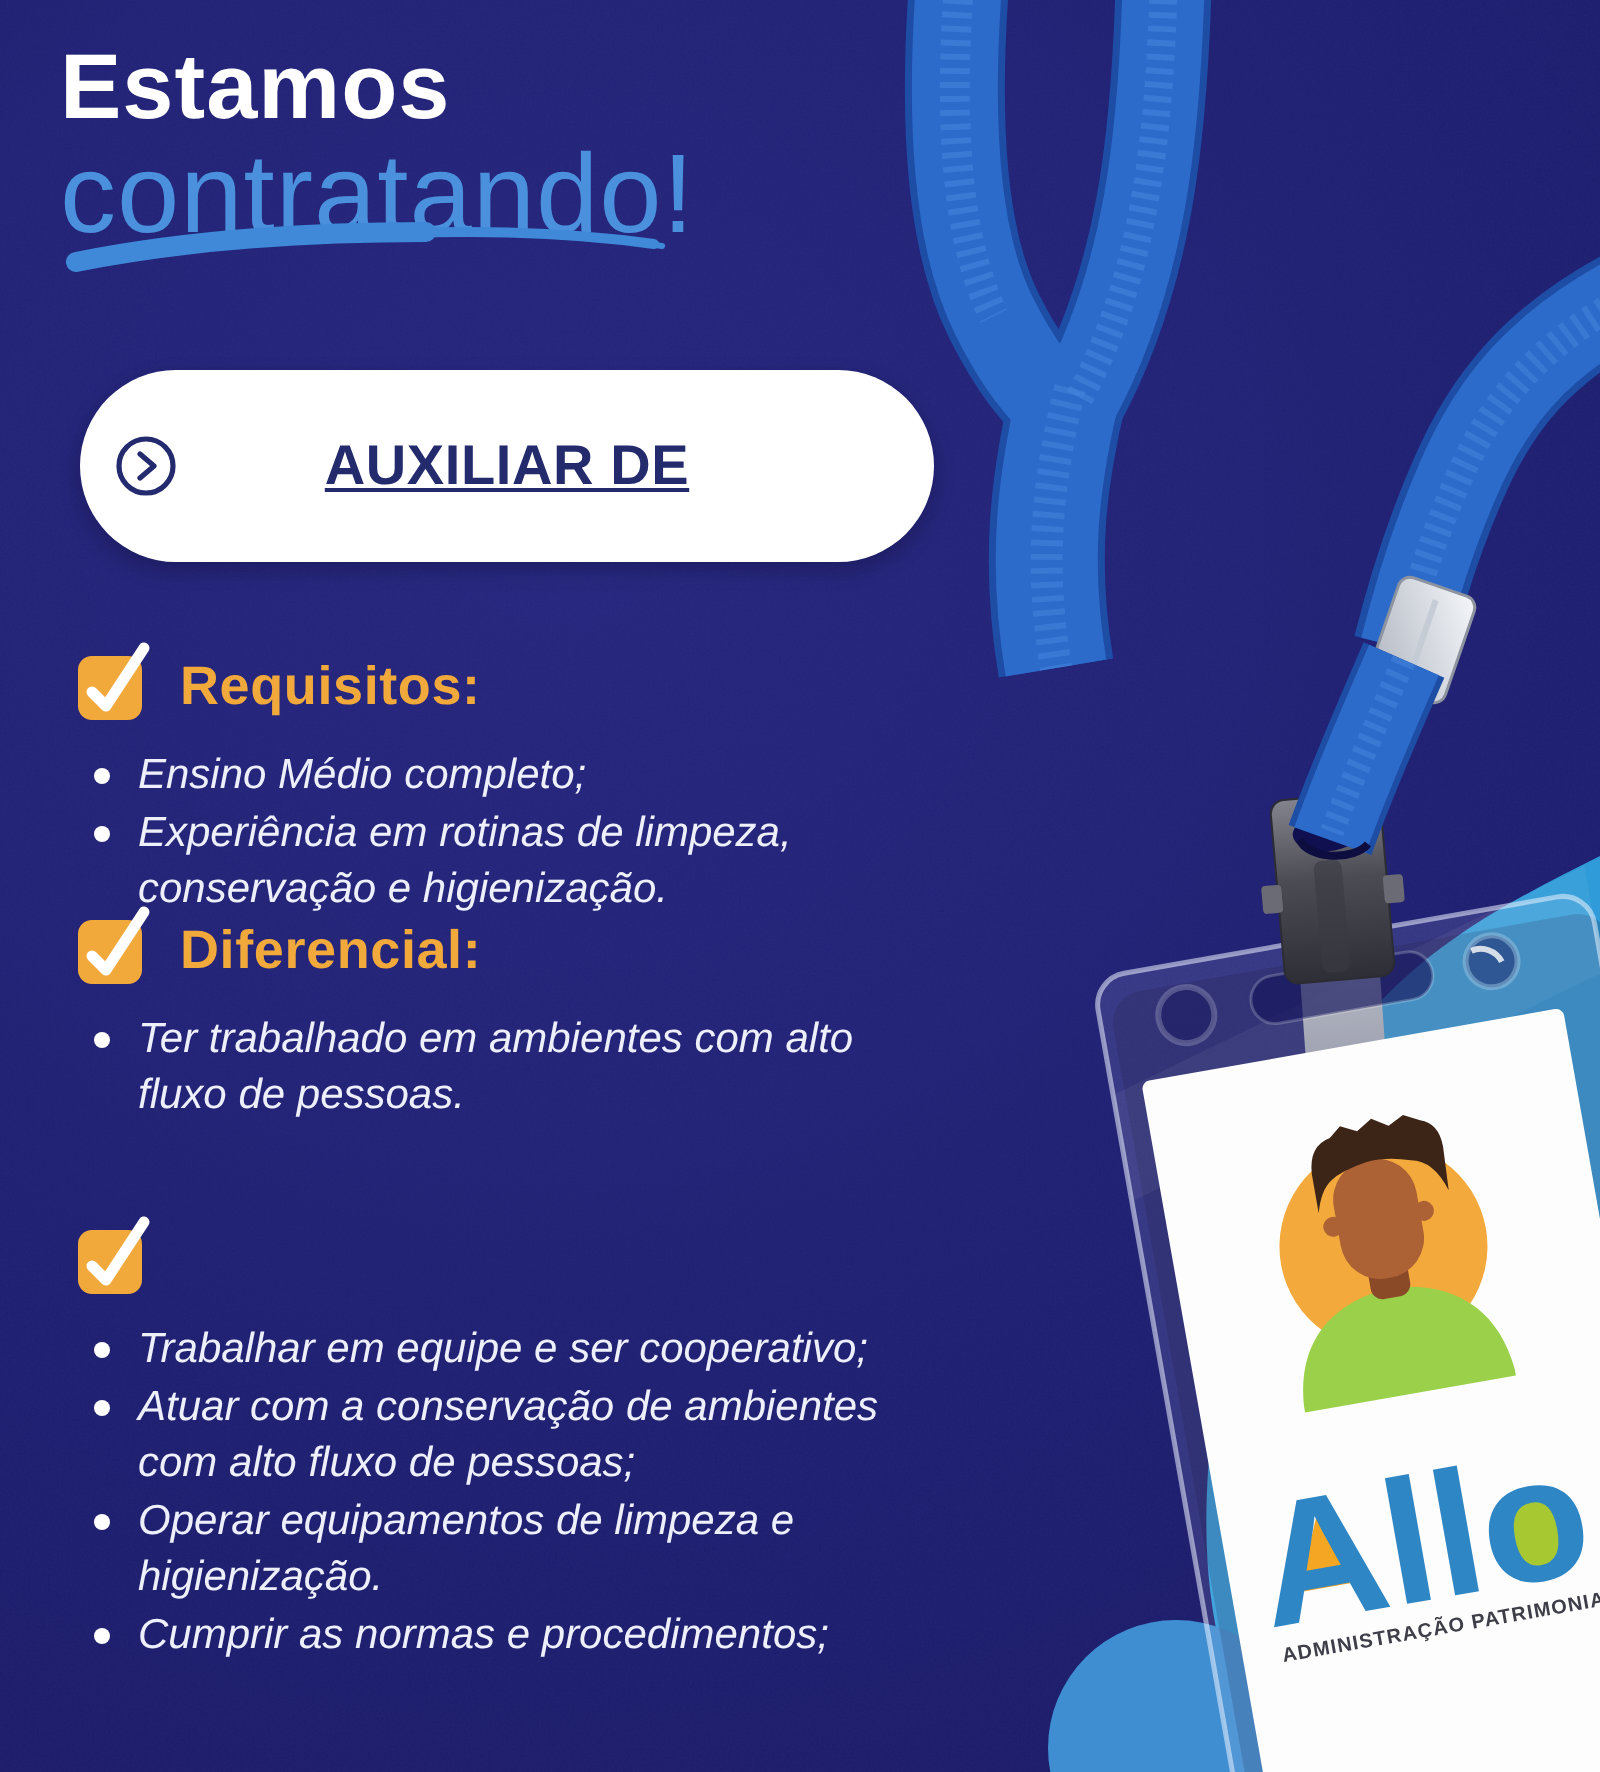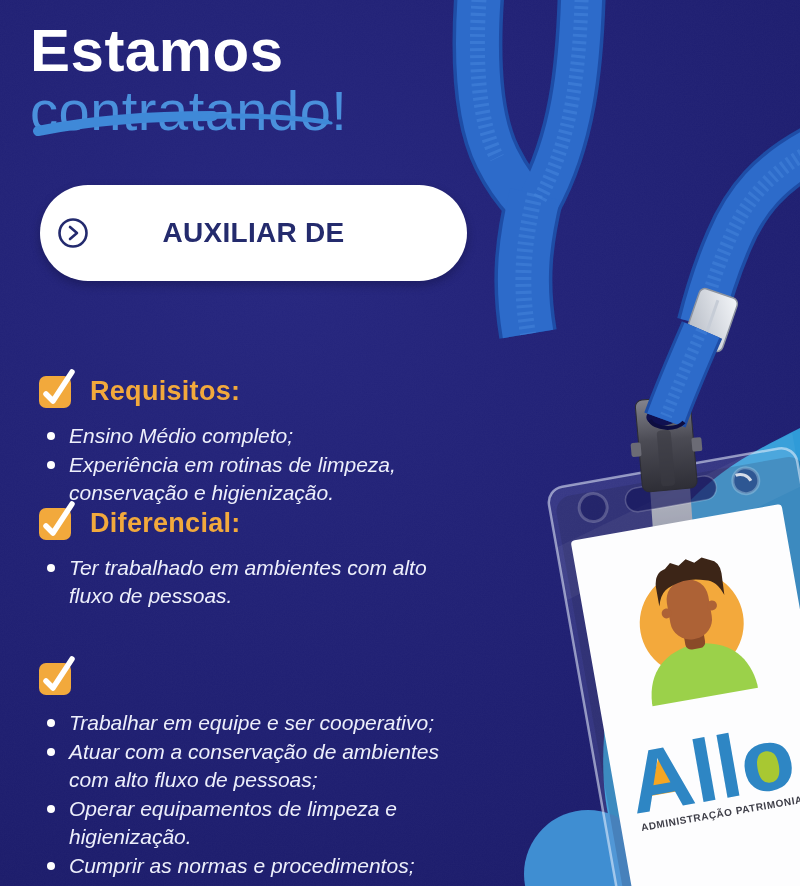--- a/index.html
+++ b/index.html
@@ -4,32 +4,32 @@
 <style>
   html,body{margin:0;padding:0;background:#111;}
   .poster{
     position:relative;width:800px;height:886px;overflow:hidden;
     font-family:"Liberation Sans","DejaVu Sans",sans-serif;
     background:radial-gradient(120% 100% at 35% 30%, #26267f 0%, #1e1e70 60%, #191963 100%);
   }
   .art{position:absolute;inset:0;width:800px;height:886px;}
   
   .heading{position:absolute;left:30px;top:20px;z-index:5;}
-  .heading .l1{font-size:60px;font-weight:800;color:#ffffff;line-height:1.04;letter-spacing:.5px;}
+  .heading .l1{font-size:46px;font-weight:800;color:#ffffff;line-height:1.04;letter-spacing:.5px;}
   .heading .l2{font-size:56px;font-weight:400;color:#4a90dc;line-height:1.04;letter-spacing:.5px;}
   .swoosh{position:absolute;left:33px;top:110px;z-index:5;}
   
   .pill{position:absolute;left:40px;top:185px;width:427px;height:96px;background:#ffffff;
     border-radius:48px;z-index:6;display:flex;align-items:center;justify-content:center;
     box-shadow:0 4px 10px rgba(0,0,20,.25);}
   .pill .arrow{position:absolute;left:16px;top:50%;transform:translateY(-50%);}
-  .pill .title{ text-align:center;color:#242b6d;font-weight:800;font-size:28px;line-height:1.13;letter-spacing:.3px;}
+  .pill .title{ text-align:center;color:#242b6d;font-weight:800;font-size:28px;line-height:1.13;letter-spacing:.3px;text-decoration:underline;}
   .pill .title span{display:block;}
   
-  .sec{position:absolute;left:38px;z-index:5;width:450px;margin-top:48px;}
+  .sec{position:absolute;left:38px;z-index:5;width:450px;}
   .sec-head{display:flex;align-items:flex-start;}
   .sec-head svg{flex:0 0 auto;}
   .sec-title{margin:8px 0 0 14px;font-size:27px;font-weight:800;color:#f2a93c;letter-spacing:.3px;}
   .sec ul{margin:12px 0 0 0;padding:0;list-style:none;width:424px;}
   .sec li{position:relative;padding-left:31px;color:#edeffb;font-size:21px;line-height:28px;margin-bottom:1px;font-style:italic;}
   .sec li::before{content:"";position:absolute;left:9px;top:10px;width:8px;height:8px;border-radius:50%;background:#ffffff;}
   #sec-1{top:320px;}
   #sec-2{top:452px;}
   #sec-3{top:607px;}
 </style>

